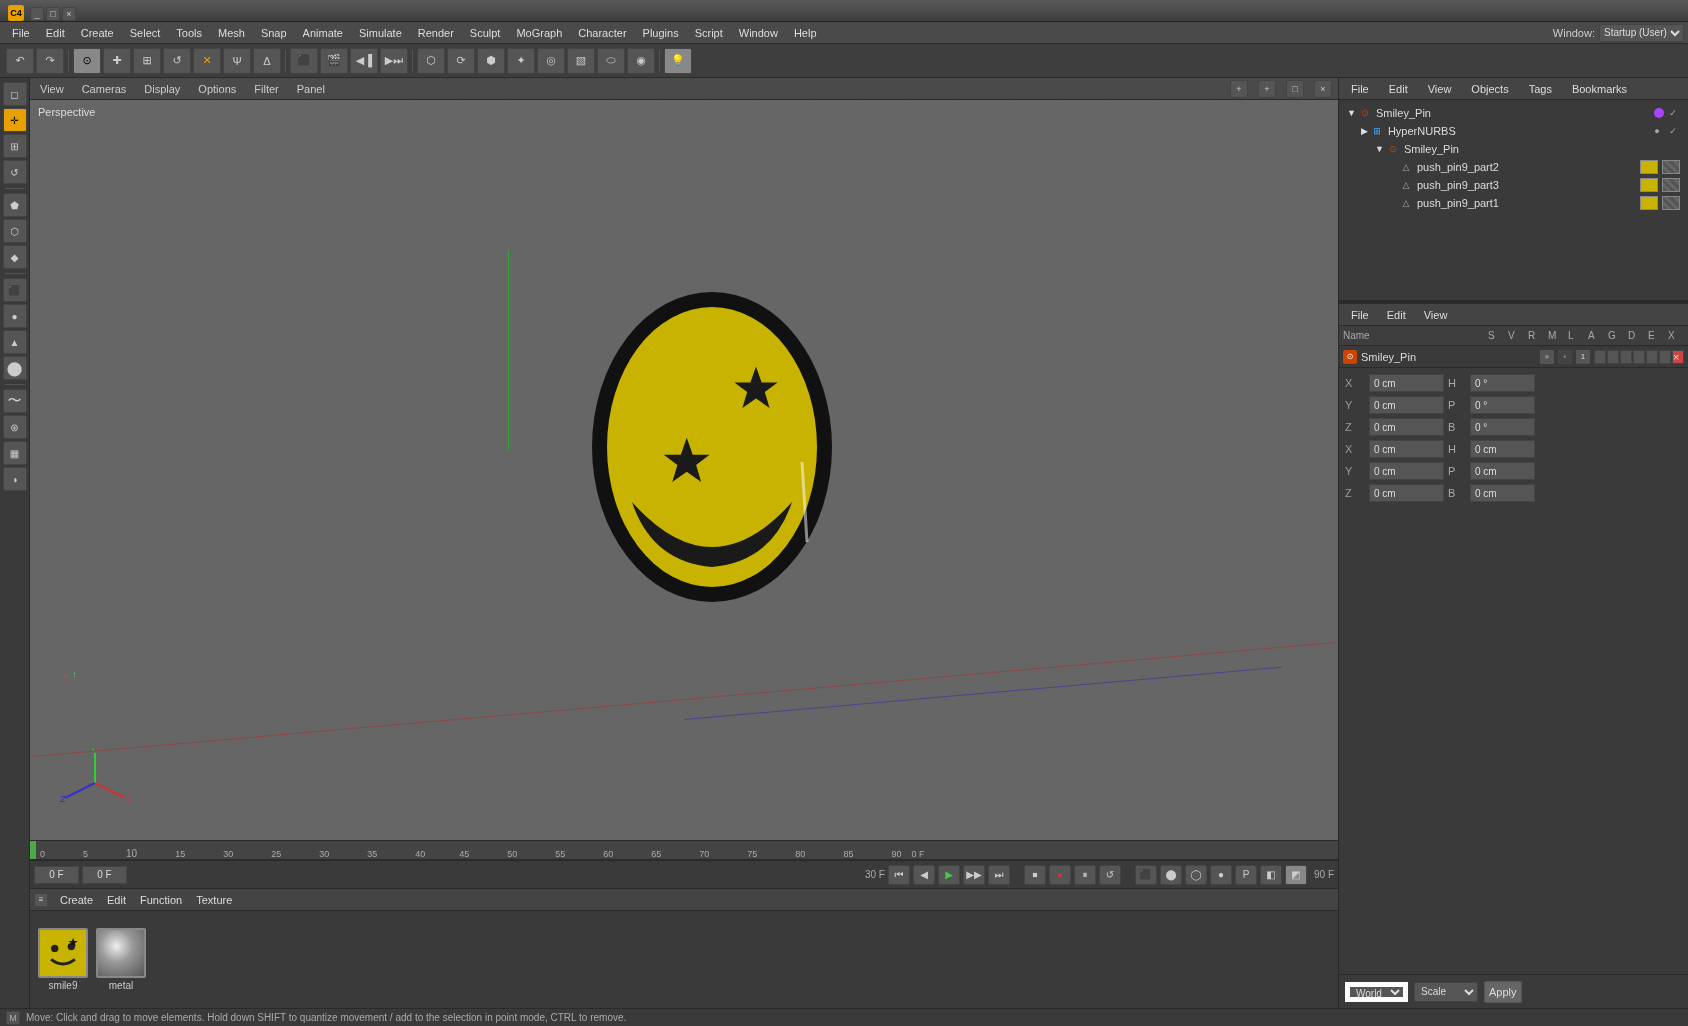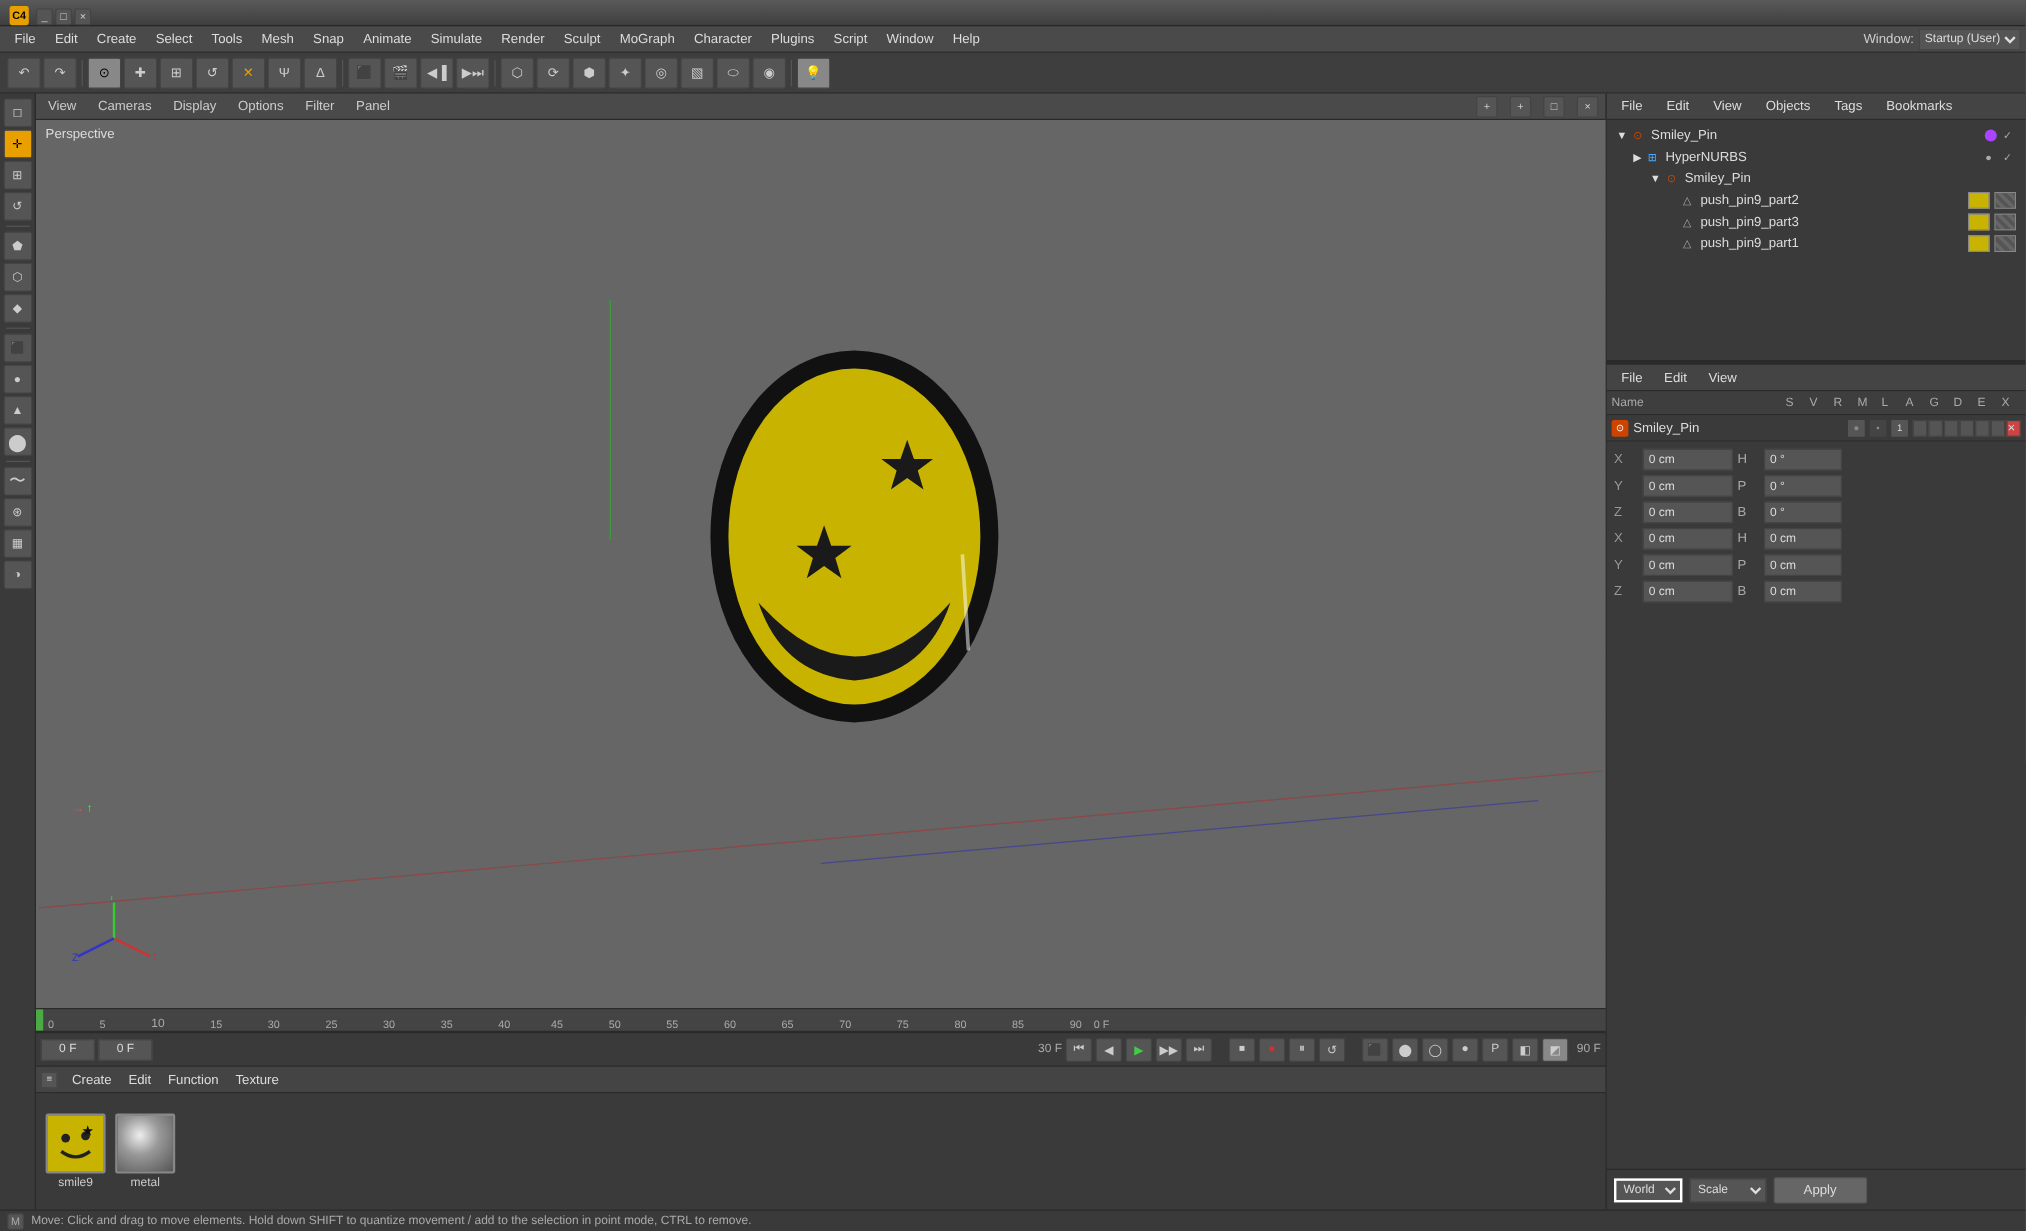--- a/index.html
+++ b/index.html
@@ -358,21 +358,21 @@
     .attr-select {
       height: 20px;
       background: #555; border: 1px solid #444;
       color: #ddd; font-size: 10px; padding: 0 4px;
     }
     .apply-btn {
       height: 22px;
       background: #666;
       border: 1px solid #555;
       color: #ddd; font-size: 11px;
-      padding: 0 24px; cursor: pointer; border-radius: 2px;
+      padding: 0 4px; cursor: pointer; border-radius: 2px;
     }
 
     
     #status-bar {
       height: 18px;
       background: #3a3a3a;
       border-top: 1px solid #2a2a2a;
       display: flex;
       align-items: center;
       padding: 0 6px;
@@ -796,21 +796,21 @@
         <div class="attr-row">
           <span class="attr-label">Z</span>
           <input class="attr-input" value="0 cm" style="width: 75px; height: 18px; background: rgb(85, 85, 85); border: 1px solid rgb(68, 68, 68); color: rgb(221, 221, 221); font-size: 10px; padding: 1px 4px;">
           <span class="attr-field-label">B</span>
           <input class="attr-input" value="0 cm" style="width: 65px; height: 18px; background: rgb(85, 85, 85); border: 1px solid rgb(68, 68, 68); color: rgb(221, 221, 221); font-size: 10px; padding: 1px 4px;">
         </div>
 
       </div>
 
       <div id="attributes-bottom">
-        <select class="attr-select" style="height:20px;background:#555;border:2px solid #ffffff;color:#ddd;font-size:10px;padding:0 2px;">
+        <select class="attr-select" style="height:20px;background:#555;border:5px solid #ffffff;color:#ddd;font-size:10px;padding:0 2px;">
           <option>World</option>
           <option>Object</option>
         </select>
         <select class="attr-select" style="height:20px;background:#555;border:1px solid #444;color:#ddd;font-size:10px;padding:0 2px;">
           <option>Scale</option>
           <option>Position</option>
           <option>Rotation</option>
         </select>
         <button class="apply-btn">Apply</button>
       </div>

